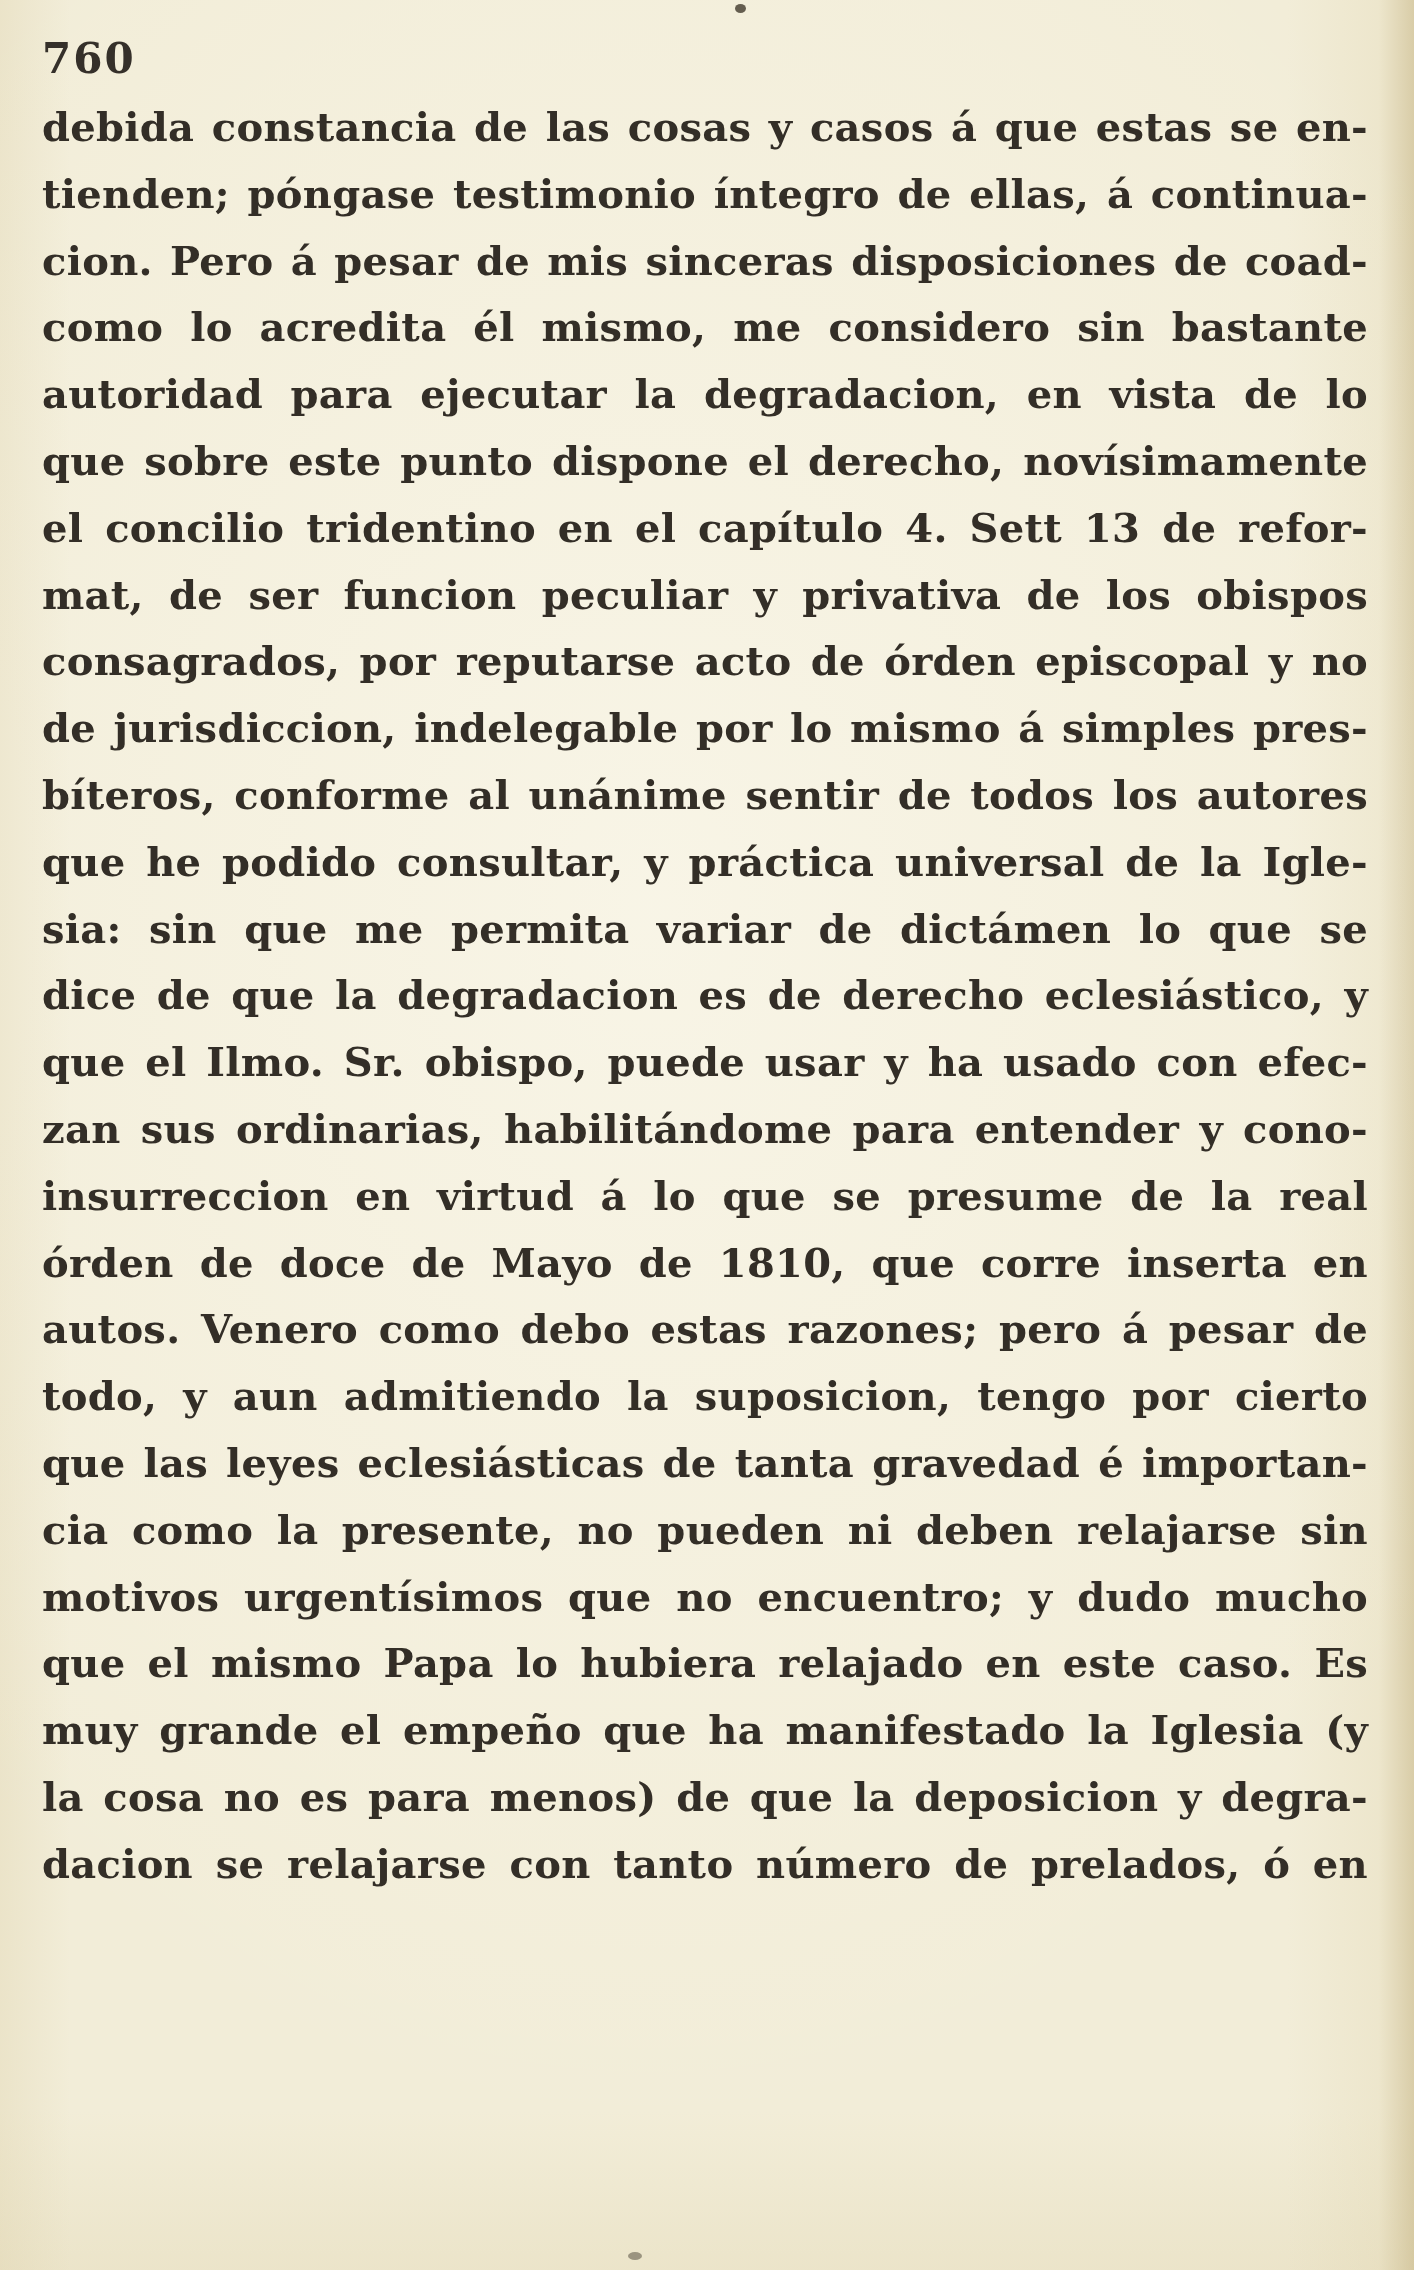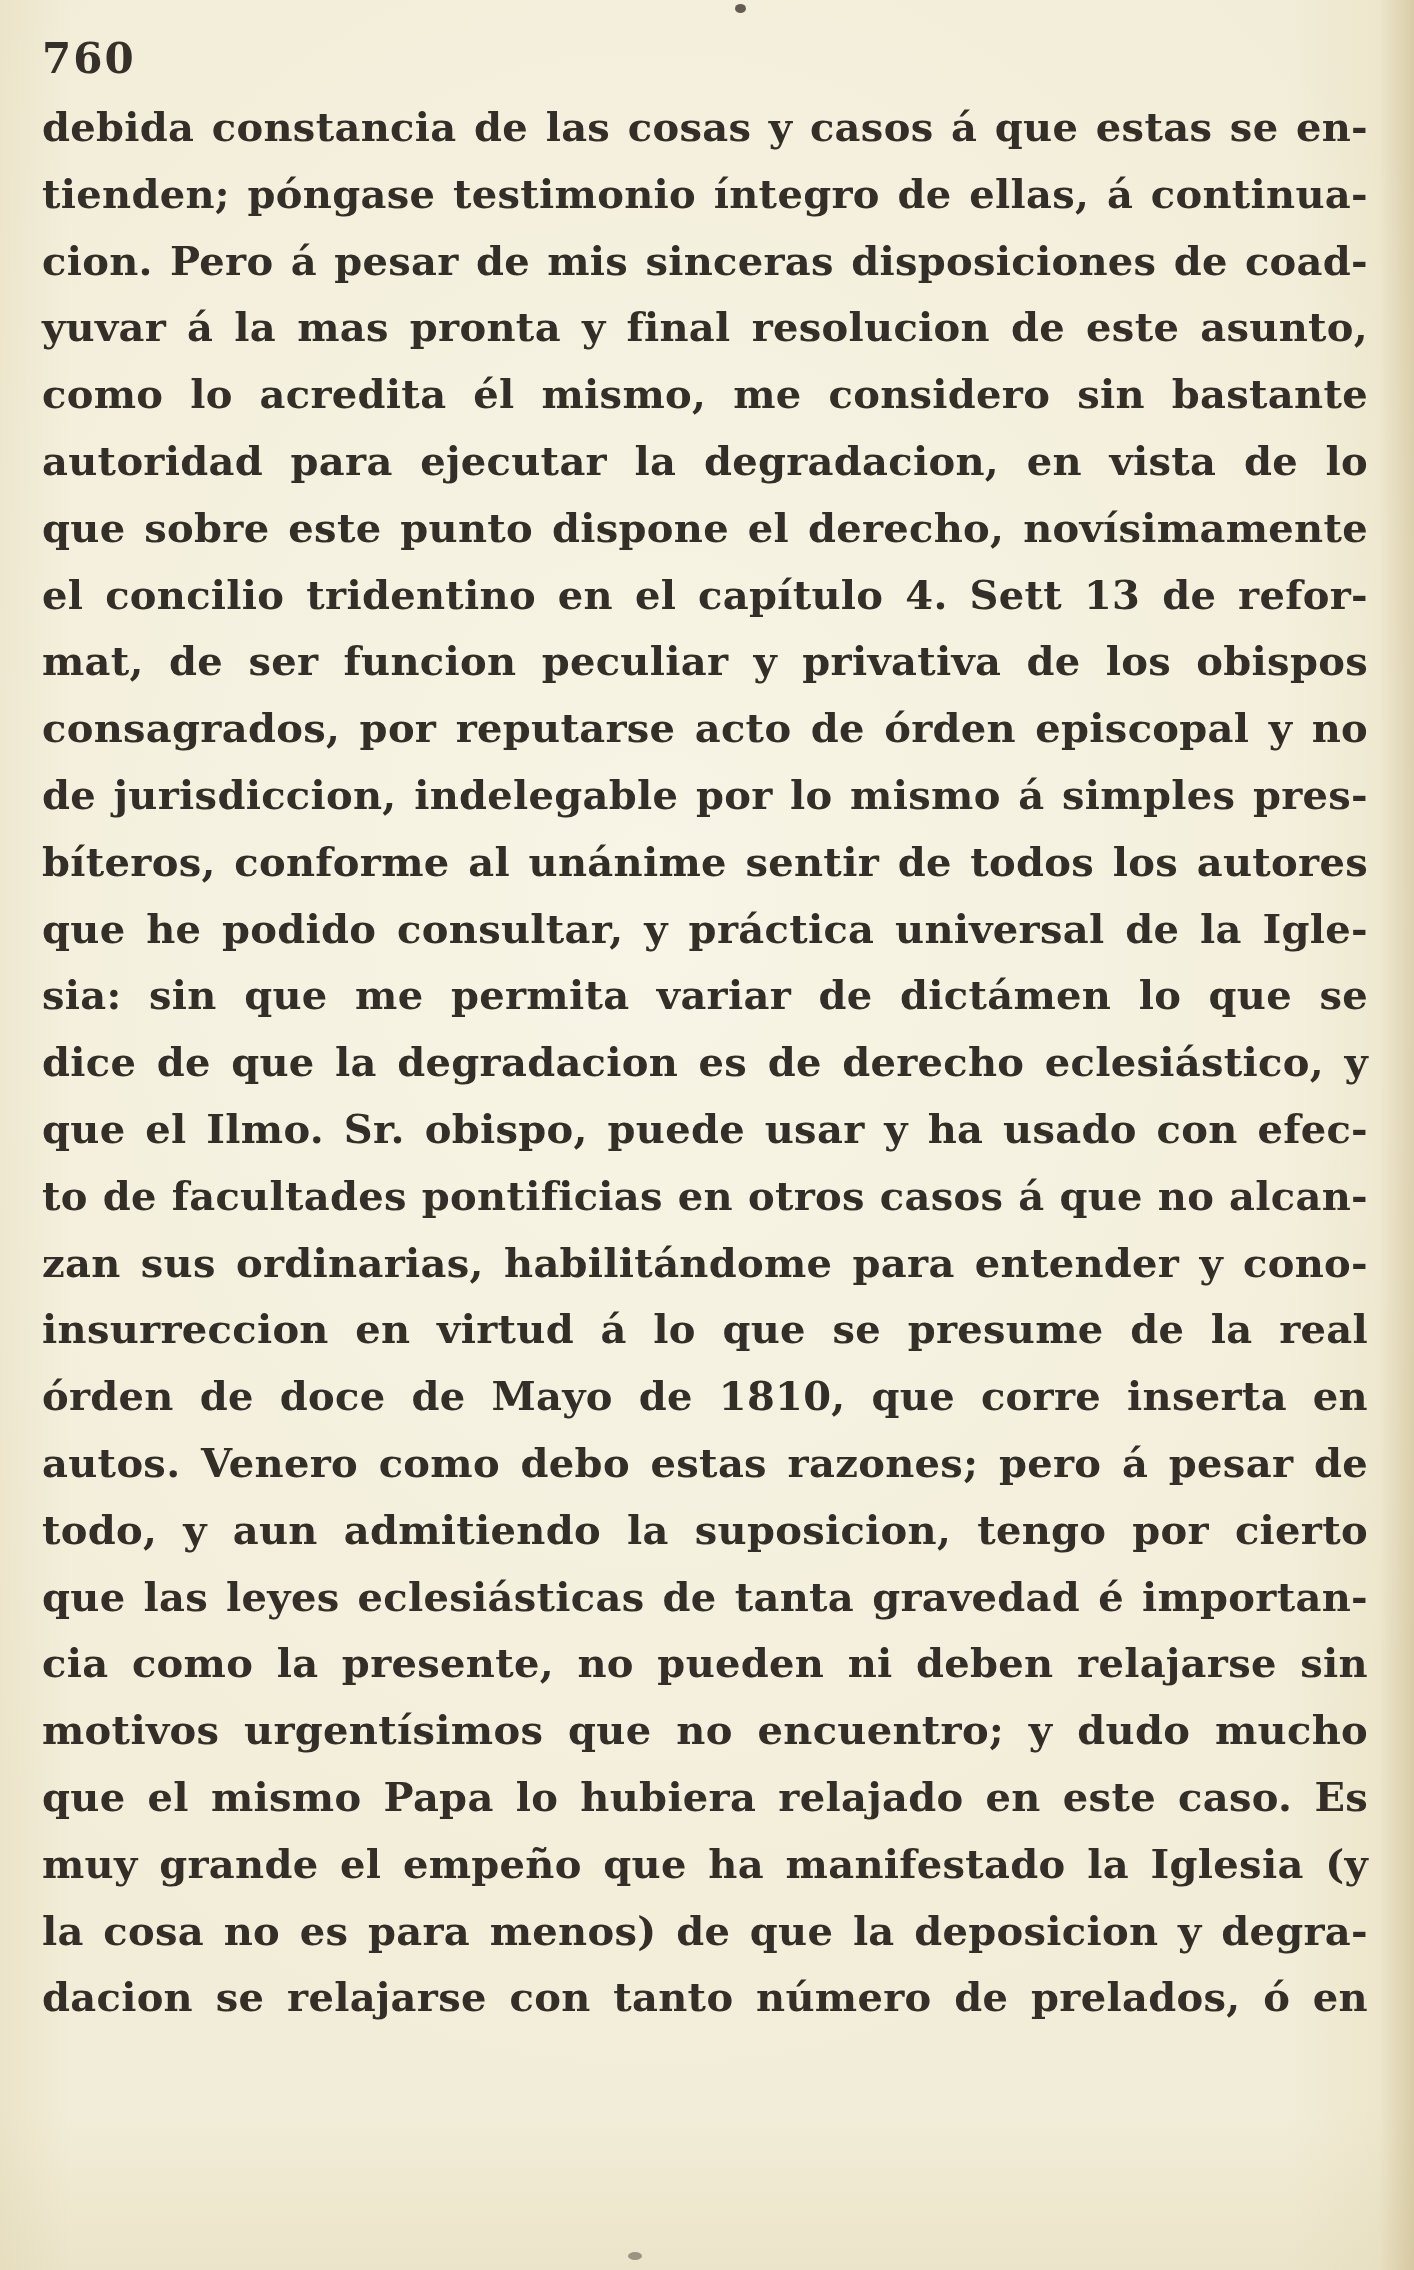--- a/index.html
+++ b/index.html
@@ -94,34 +94,32 @@
   <div class="speck speck-bottom"></div>
 
   <header class="running-head">
     <span class="page-number">760</span>
   </header>
 
   <main class="text-block">
     <div class="line">debida constancia de las cosas y casos á que estas se en-</div>
     <div class="line">tienden; póngase testimonio íntegro de ellas, á continua-</div>
     <div class="line">cion. Pero á pesar de mis sinceras disposiciones de coad-</div>
-    <div class="line">yuvar á la mas pronta y final resolucion de este asunto,</div>
     <div class="line">como lo acredita él mismo, me considero sin bastante</div>
     <div class="line">autoridad para ejecutar la degradacion, en vista de lo</div>
     <div class="line">que sobre este punto dispone el derecho, novísimamente</div>
     <div class="line">el concilio tridentino en el capítulo 4. Sett 13 de refor-</div>
     <div class="line">mat, de ser funcion peculiar y privativa de los obispos</div>
     <div class="line">consagrados, por reputarse acto de órden episcopal y no</div>
     <div class="line">de jurisdiccion, indelegable por lo mismo á simples pres-</div>
     <div class="line">bíteros, conforme al unánime sentir de todos los autores</div>
     <div class="line">que he podido consultar, y práctica universal de la Igle-</div>
     <div class="line">sia: sin que me permita variar de dictámen lo que se</div>
     <div class="line">dice de que la degradacion es de derecho eclesiástico, y</div>
     <div class="line">que el Ilmo. Sr. obispo, puede usar y ha usado con efec-</div>
-    <div class="line">to de facultades pontificias en otros casos á que no alcan-</div>
     <div class="line">zan sus ordinarias, habilitándome para entender y cono-</div>
     <div class="line">insurreccion en virtud á lo que se presume de la real</div>
     <div class="line">órden de doce de Mayo de 1810, que corre inserta en</div>
     <div class="line">autos. Venero como debo estas razones; pero á pesar de</div>
     <div class="line">todo, y aun admitiendo la suposicion, tengo por cierto</div>
     <div class="line">que las leyes eclesiásticas de tanta gravedad é importan-</div>
     <div class="line">cia como la presente, no pueden ni deben relajarse sin</div>
     <div class="line">motivos urgentísimos que no encuentro; y dudo mucho</div>
     <div class="line">que el mismo Papa lo hubiera relajado en este caso. Es</div>
     <div class="line">muy grande el empeño que ha manifestado la Iglesia (y</div>

